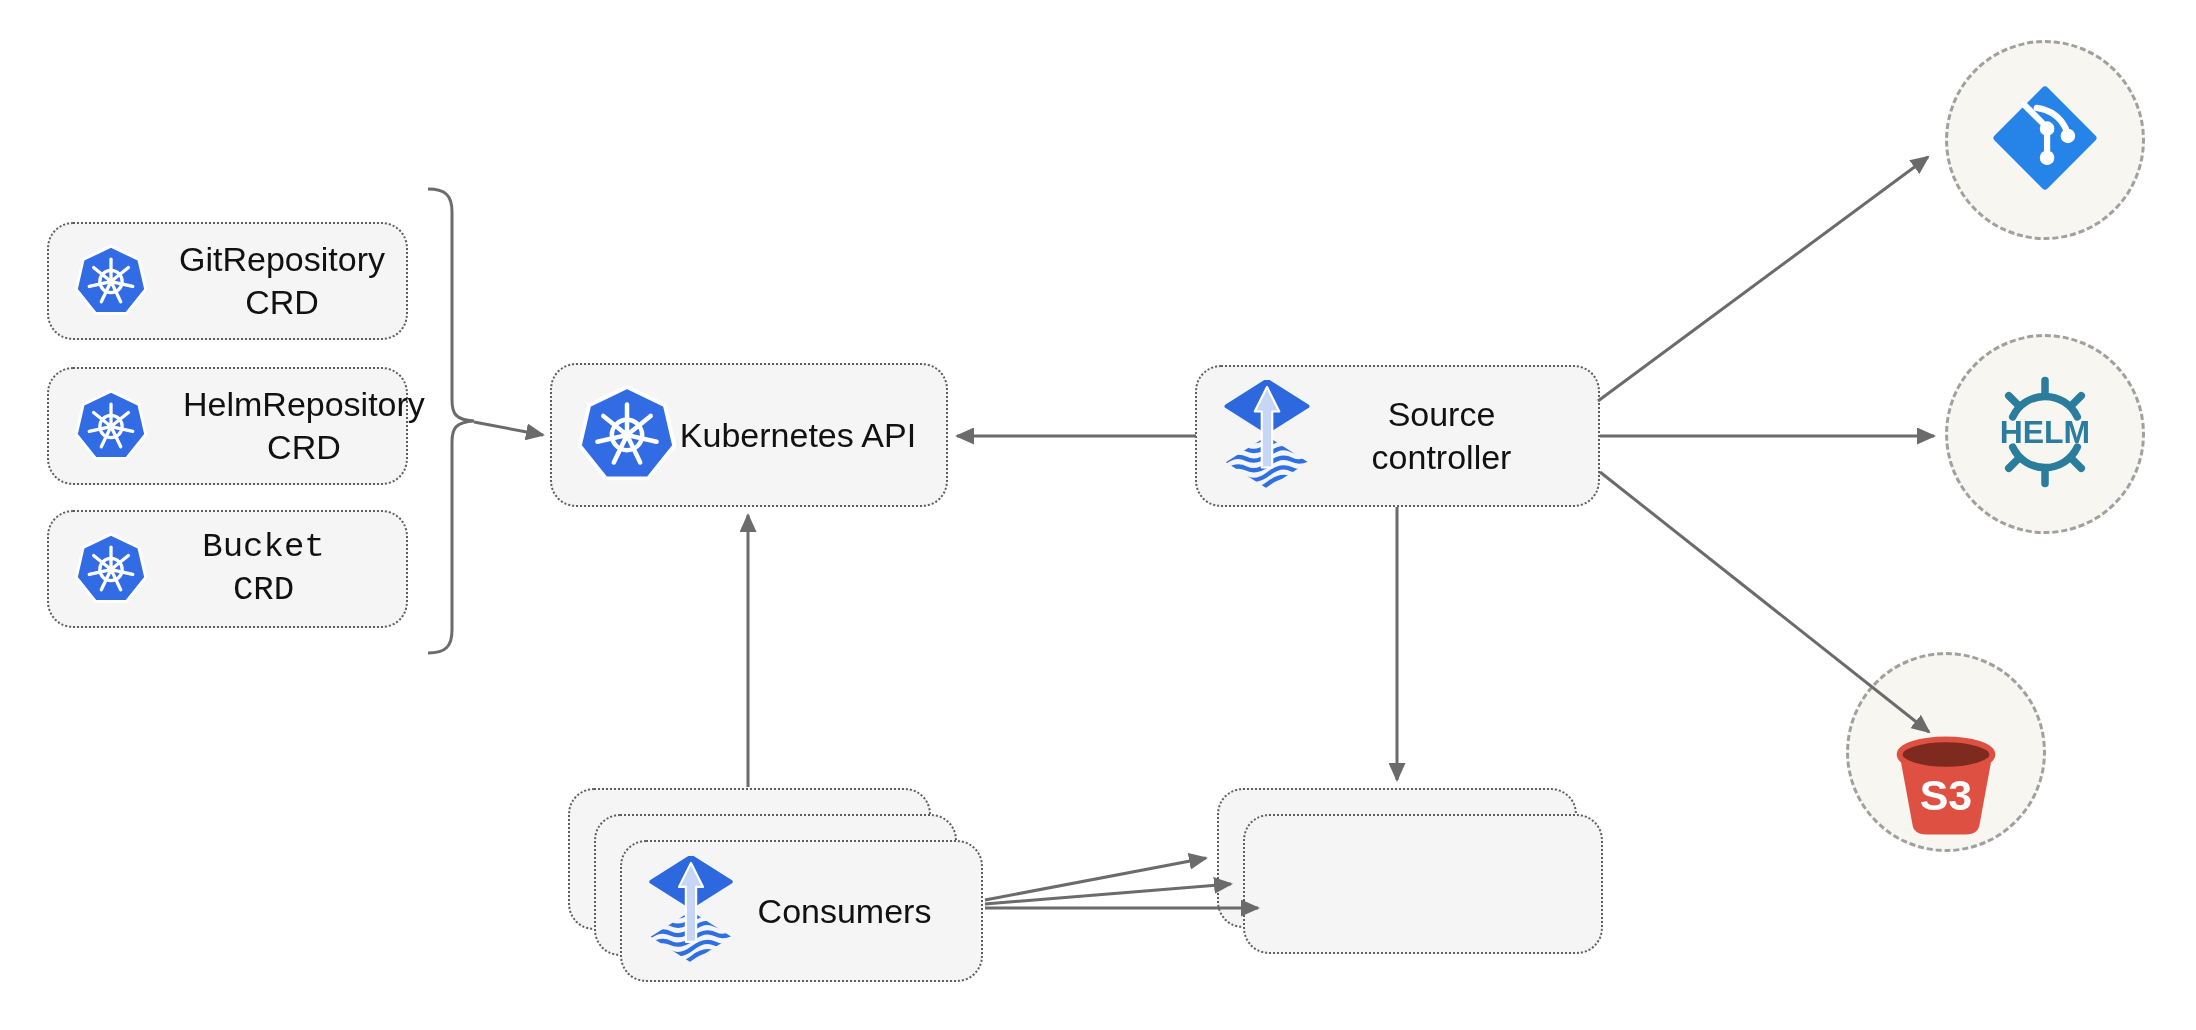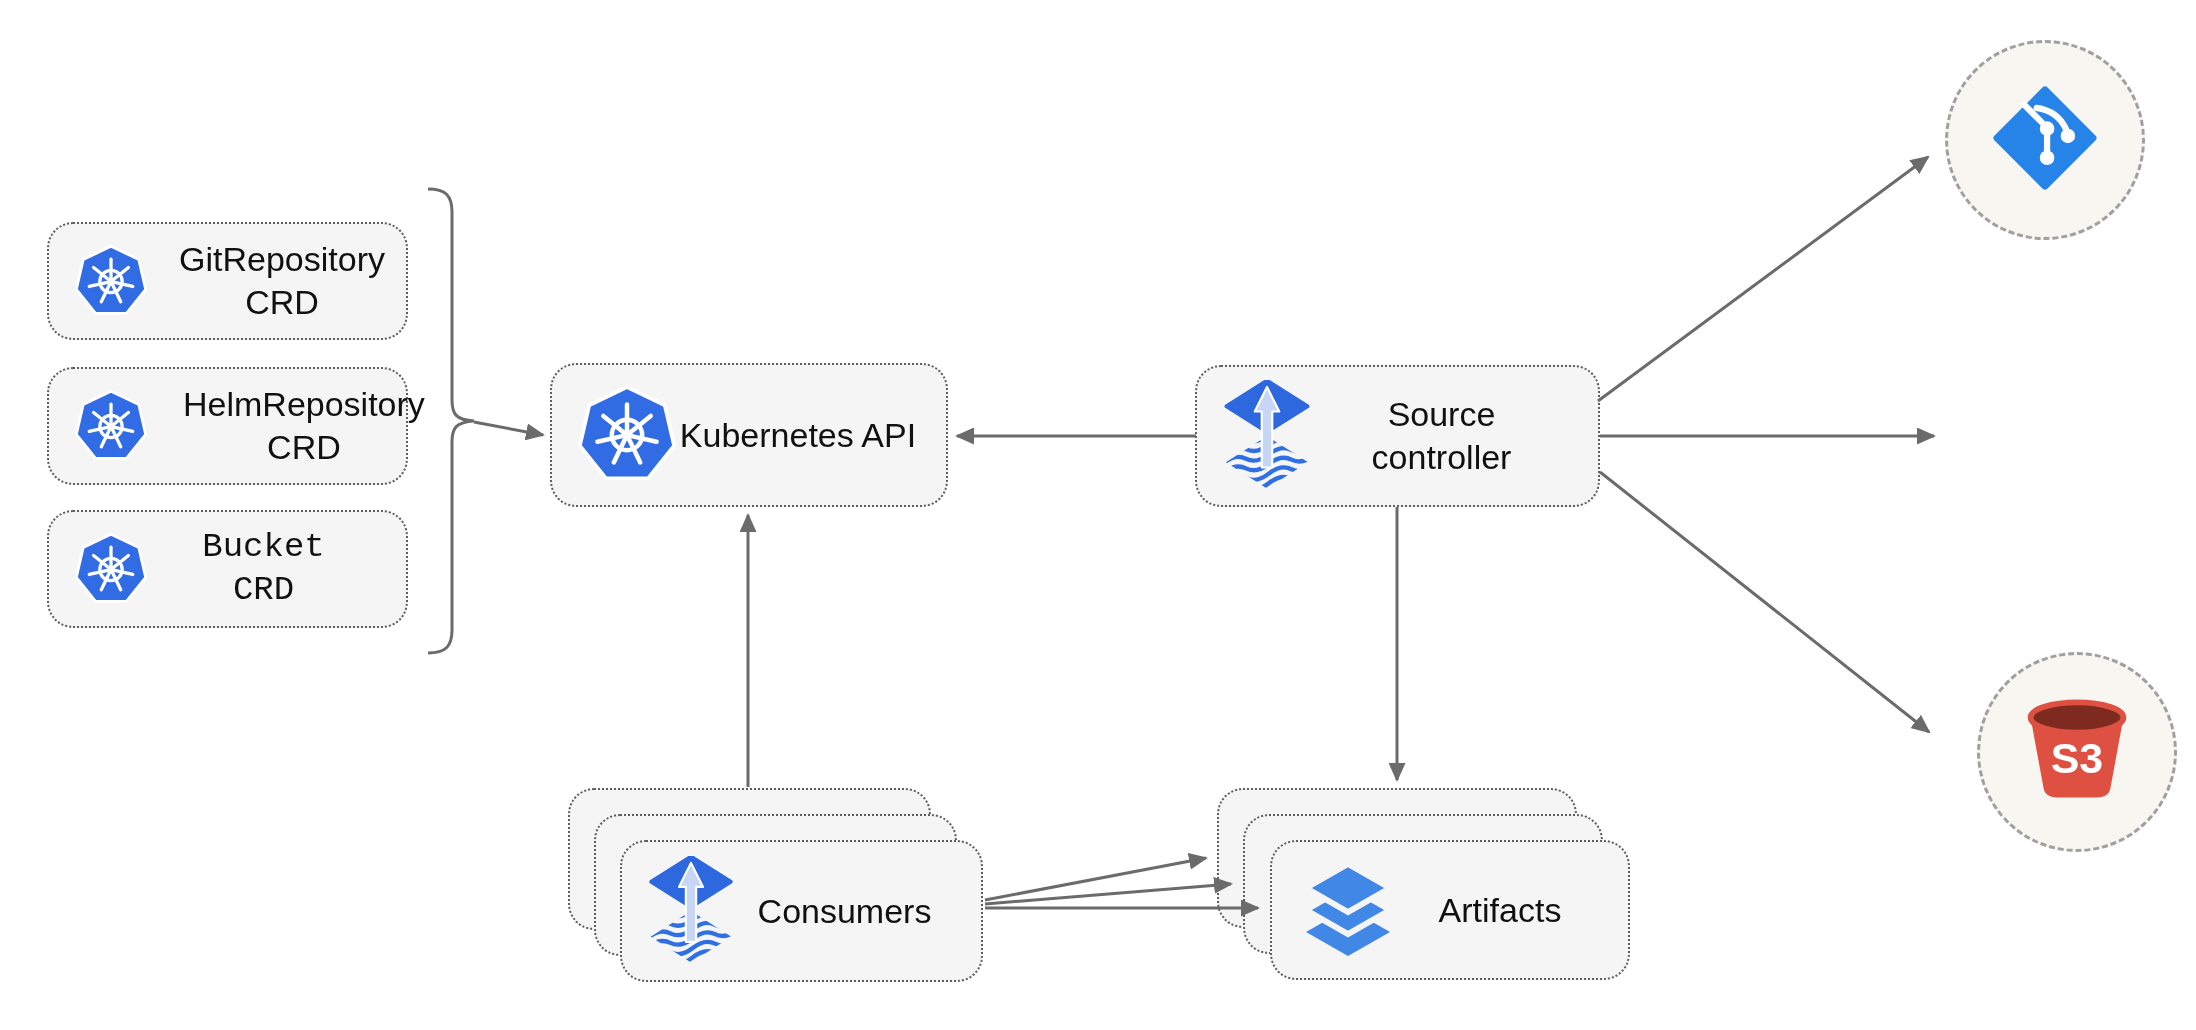--- a/index.html
+++ b/index.html
@@ -178,49 +178,56 @@
           <path d="M0,128 q14,-11 26,-5 t 26,-5 t 26,-5 t 26,-5"></path>
         </g>
         <path d="M50,8 L64,36 L56,36 L56,100 L44,100 L44,36 L36,36 Z" fill="#C6D6F4" stroke="#ffffff" stroke-width="2.5" stroke-linejoin="round"></path>
       </svg>
     </span>
     <span class="lbl">Consumers</span>
   </div>
 
   <div class="stackbox" style="left:1217px;top:788px;width:360px;height:140px;"></div>
   <div class="stackbox" style="left:1243px;top:814px;width:360px;height:140px;"></div>
-  <div class="node" style="left:1270px;top:840px;width:360px;height:140px;">
-    <span class="icon">
-      <svg width="100" height="96" viewBox="0 0 100 96">
-        <polygon points="50,46 92,70 50,94 8,70" fill="#4187E5"></polygon>
-        <polygon points="50,24 92,48 50,72 8,48" fill="#4187E5" stroke="#F5F5F5" stroke-width="6"></polygon>
-        <polygon points="50,2 92,26 50,50 8,26" fill="#4187E5" stroke="#F5F5F5" stroke-width="6"></polygon>
-      </svg>
-    </span>
-    <span class="lbl">Artifacts</span>
-  </div>
 
   <div class="extcircle" style="left:1945px;top:40px;">
     <span class="icon">
       <svg width="104" height="104" viewBox="0 0 100 100">
         <polygon points="50,4 96,50 50,96 4,50" fill="#2684E8" stroke="#2684E8" stroke-width="7" stroke-linejoin="round"></polygon>
         <g stroke="#ffffff" stroke-width="6" stroke-linecap="round" fill="none">
           <line x1="30" y1="18" x2="47" y2="35"></line>
           <path d="M42,21 Q62,24 70,41"></path>
           <line x1="52" y1="47" x2="52" y2="62"></line>
         </g>
         <circle cx="52" cy="41" r="7" fill="#ffffff"></circle>
         <circle cx="52" cy="69" r="7" fill="#ffffff"></circle>
         <circle cx="72" cy="48" r="7" fill="#ffffff"></circle>
       </svg>
     </span>
   </div>
 
-
-  <div class="extcircle" style="left:1977px;top:652px;">
+  <div class="extcircle" style="left:1945px;top:334px;">
+    <span class="icon">
+      <svg width="122" height="122" viewBox="0 0 130 130">
+        <g stroke="#2A7D9C" stroke-width="8" stroke-linecap="round" fill="none">
+          <path d="M30.6,48.9 A38,38 0 0 1 99.4,48.9"></path>
+          <path d="M30.6,81.1 A38,38 0 0 0 99.4,81.1"></path>
+          <line x1="65" y1="25" x2="65" y2="10"></line>
+          <line x1="93.3" y1="36.7" x2="103.6" y2="26.4"></line>
+          <line x1="36.7" y1="36.7" x2="26.4" y2="26.4"></line>
+          <line x1="65" y1="105" x2="65" y2="120"></line>
+          <line x1="93.3" y1="93.3" x2="103.6" y2="103.6"></line>
+          <line x1="36.7" y1="93.3" x2="26.4" y2="103.6"></line>
+        </g>
+        <text x="65" y="77" text-anchor="middle" font-size="34" font-weight="bold" fill="#2A7D9C">HELM</text>
+      </svg>
+    </span>
+  </div>
+
+  <div class="extcircle" style="left:1846px;top:652px;align-items:flex-end;">
     <span class="icon">
       <svg width="116" height="116" viewBox="0 0 100 100">
         <path d="M10,22 L21,82 Q22,91 33,91 L67,91 Q78,91 79,82 L90,22 Z" fill="#DE5142"></path>
         <ellipse cx="50" cy="22" rx="40" ry="13" fill="#7E2A1E" stroke="#DE5142" stroke-width="5"></ellipse>
         <text x="50" y="70" text-anchor="middle" font-size="37" font-weight="bold" fill="#ffffff">S3</text>
       </svg>
     </span>
   </div>
 
   <svg class="connector-layer" width="2196" height="1030" viewBox="0 0 2196 1030">

